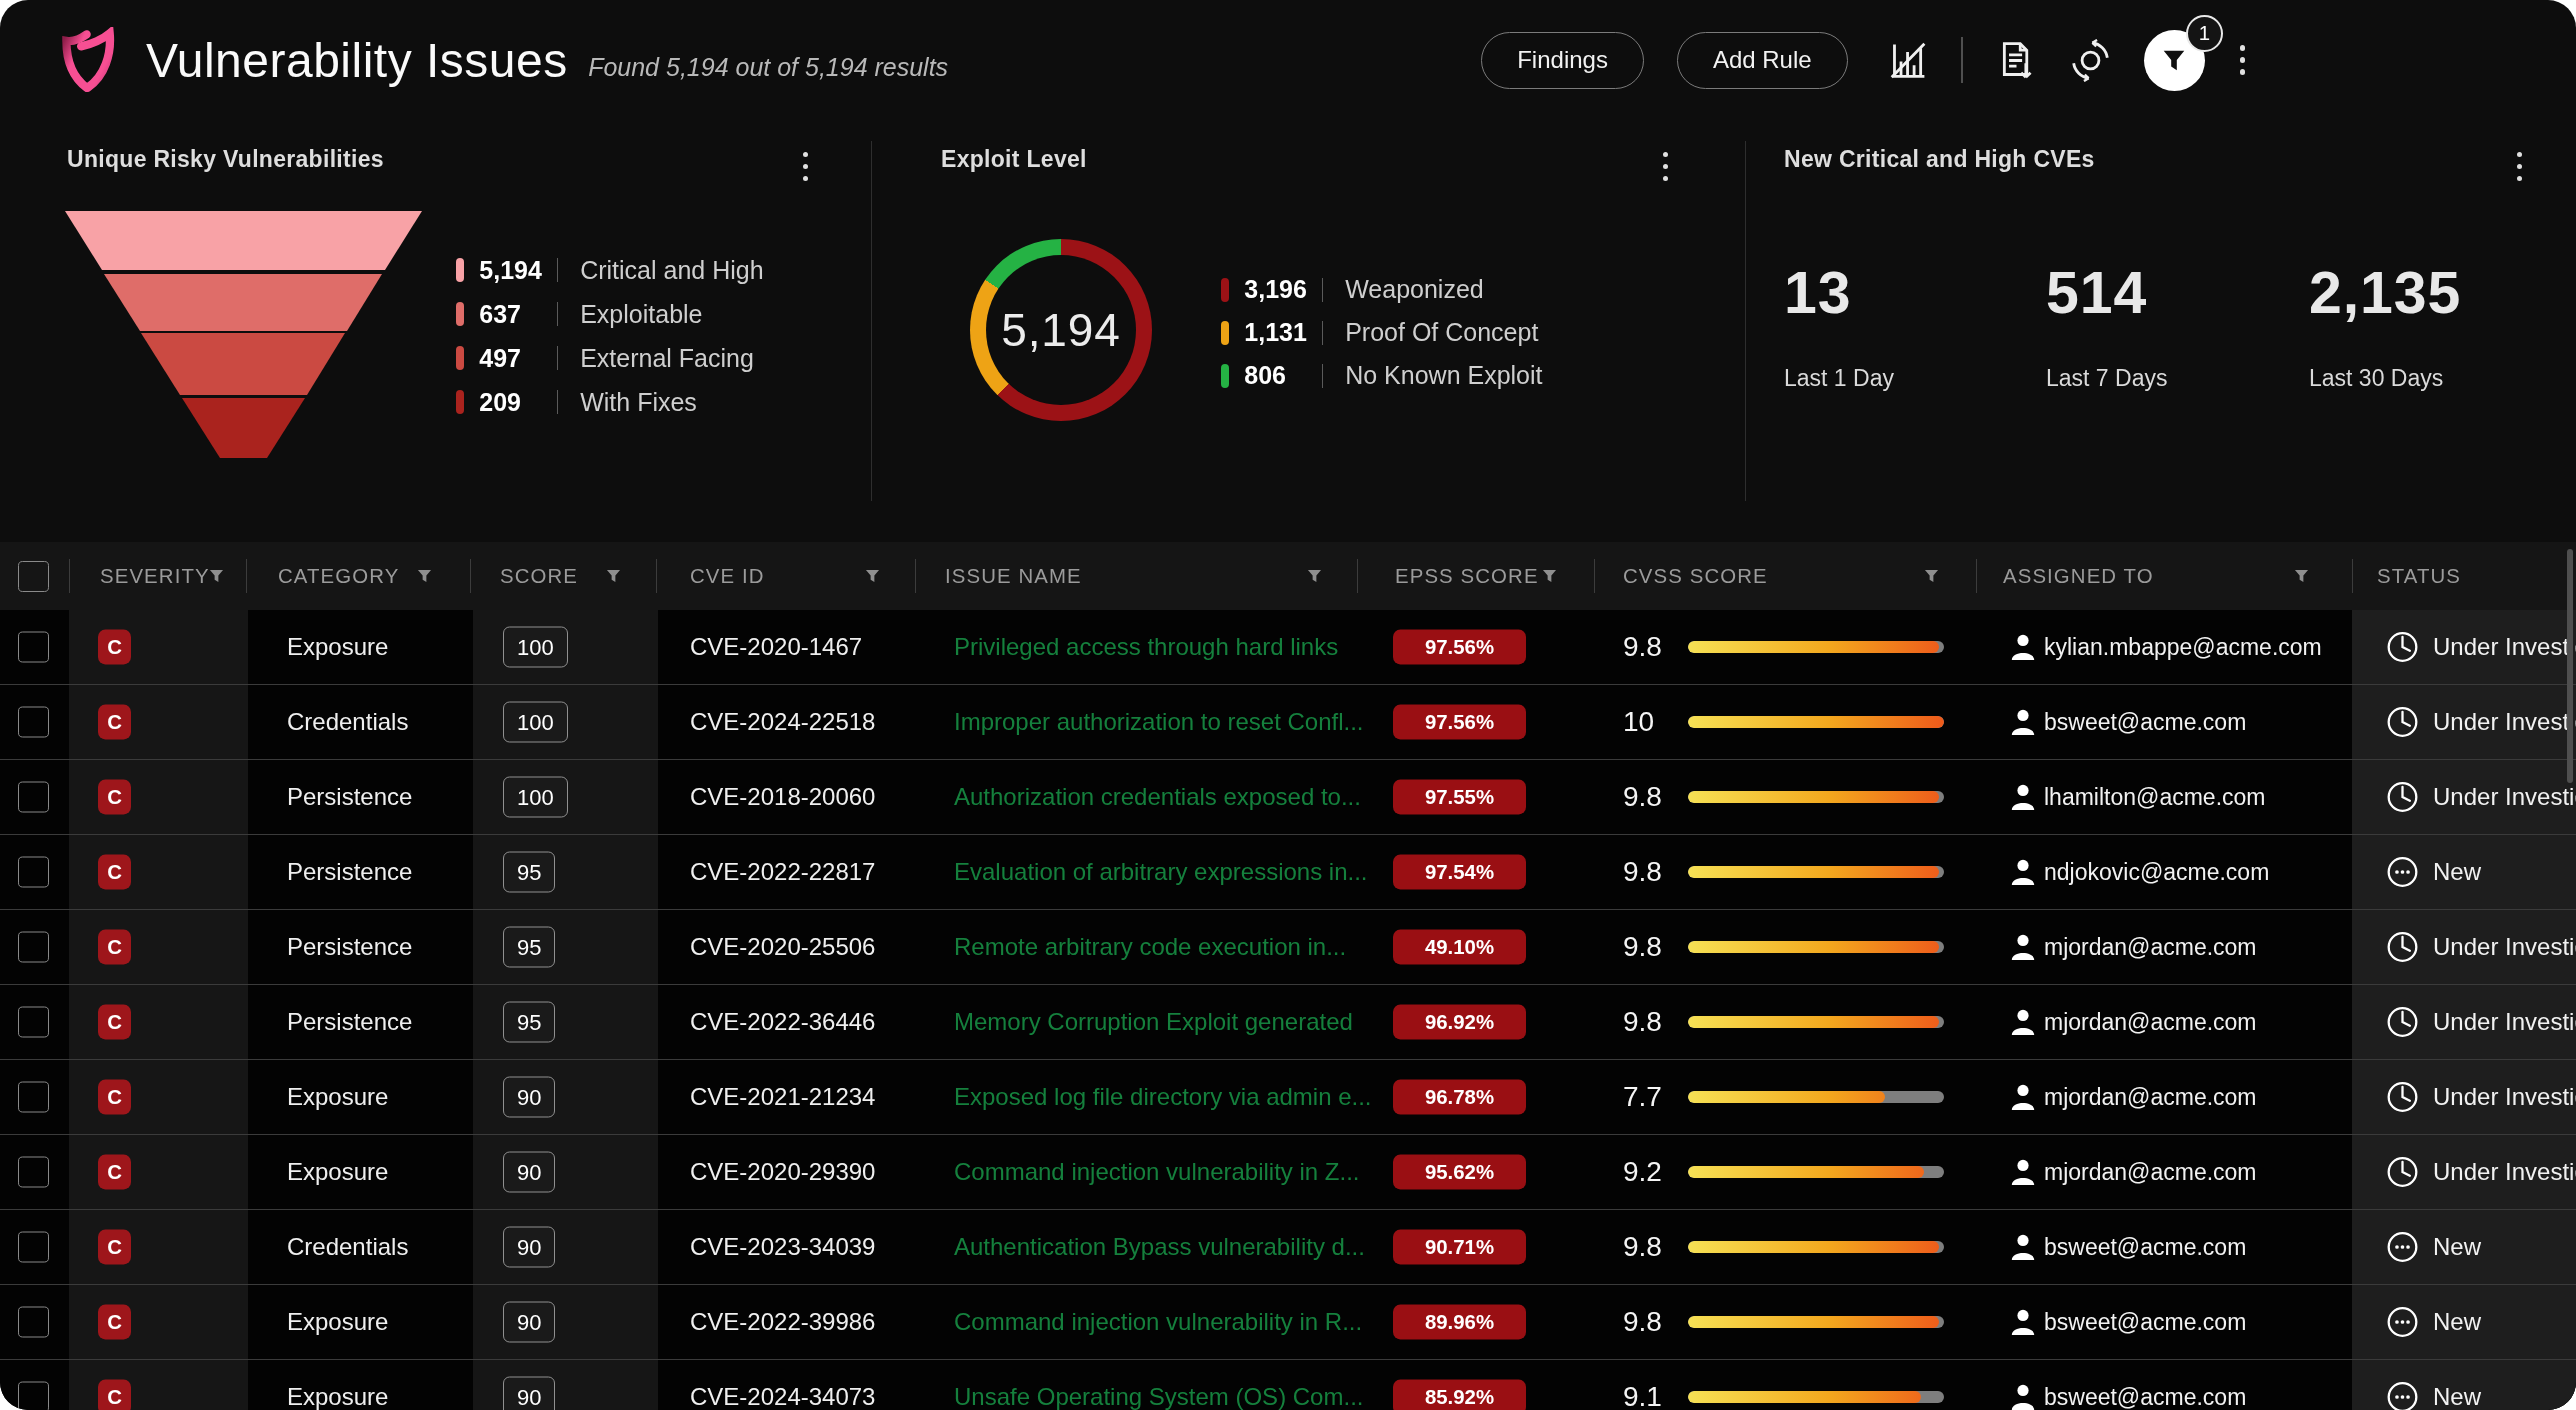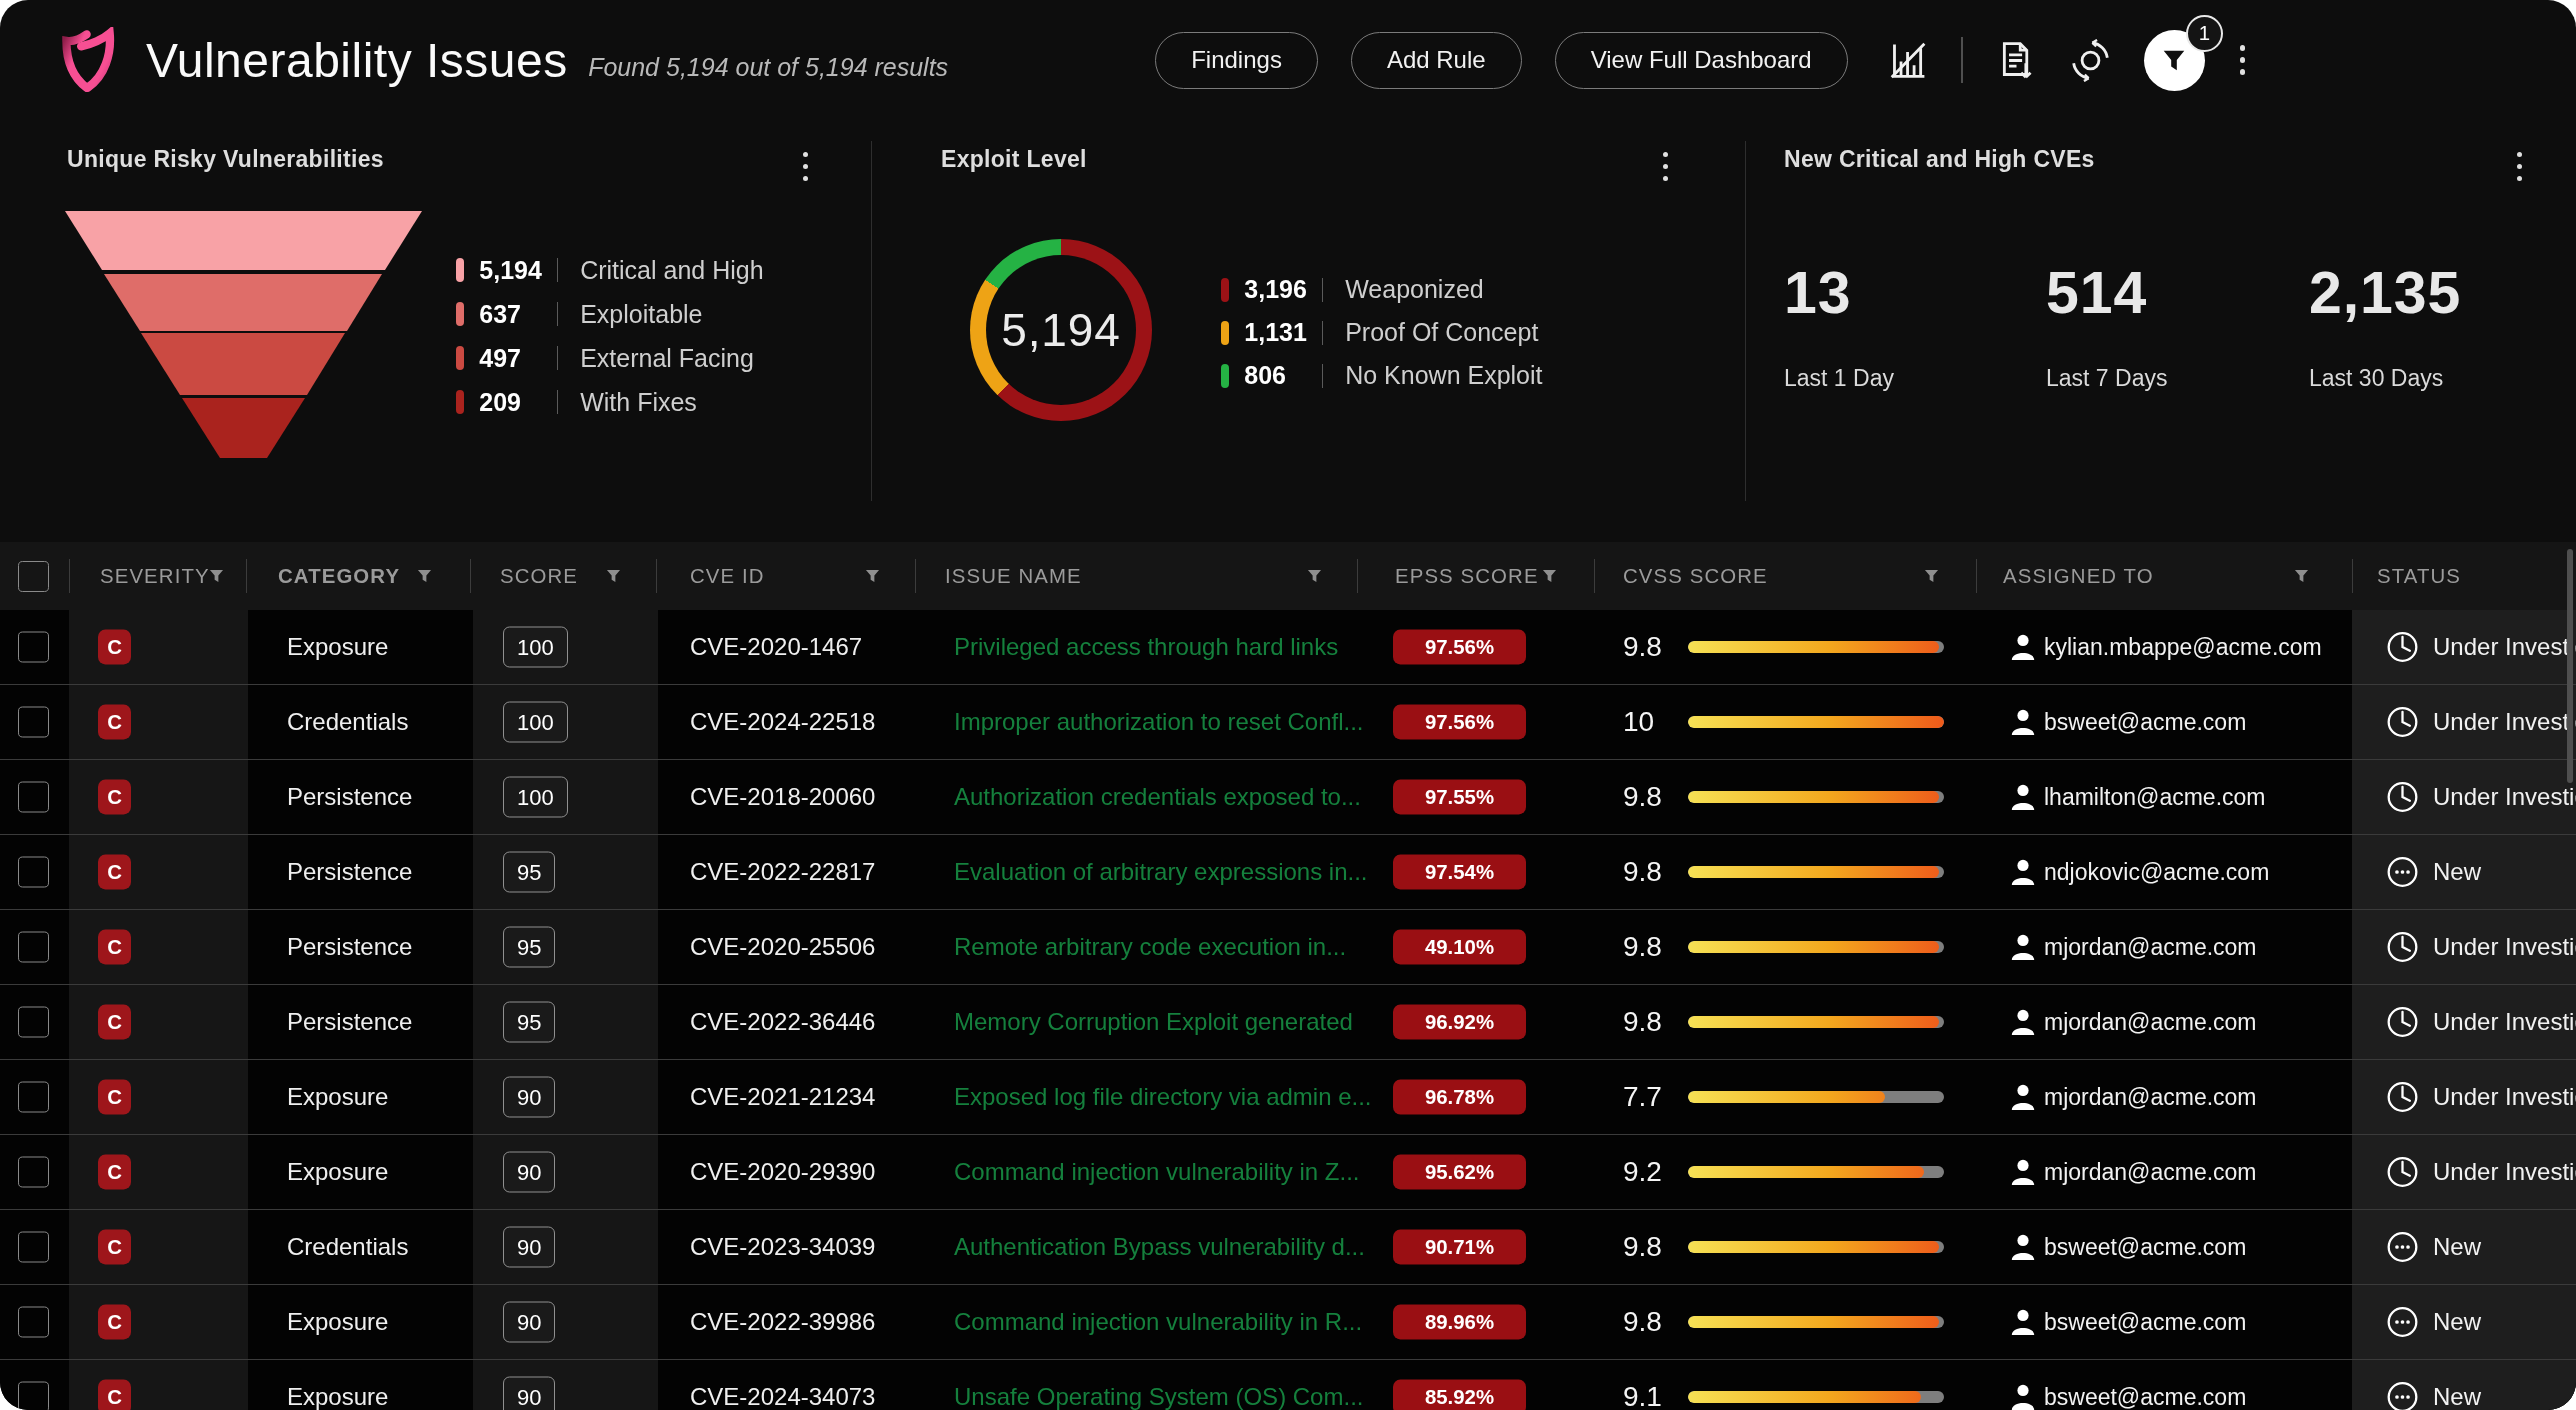--- a/index.html
+++ b/index.html
@@ -111,21 +111,20 @@
         </linearGradient>
       </defs>
       <path d="M30 8 C23 13 14 16 8 15 C8 36 14 54 30 66" fill="none" stroke="url(#lgL)" stroke-width="9" stroke-linecap="round"></path>
       <path d="M24 21 C35 19 48 13 55 7 C57 29 50 53 31 66" fill="none" stroke="url(#lgR)" stroke-width="9" stroke-linecap="round"></path>
     </svg>
     <div class="page-title">Vulnerability Issues</div>
     <div class="page-subtitle">Found 5,194 out of 5,194 results</div>
     <div class="hspacer"></div>
     <button class="pill-btn">Findings</button>
     <button class="pill-btn">Add Rule</button>
-    <button class="pill-btn">View Full Dashboard</button>
     <div class="icon-group">
       <svg class="hdr-icon" width="43" height="43" viewBox="0 0 46 46" fill="none" stroke="#f0f0f0" stroke-width="3">
         <path d="M8 6 V40 H40"></path>
         <path d="M15 40 V24 M22 40 V14 M29 40 V28 M36 40 V10"></path>
         <path d="M5 41 L40 5"></path>
       </svg>
       <div class="header-divider"></div>
       <svg class="hdr-icon" width="43" height="43" viewBox="0 0 46 46" fill="none" stroke="#f0f0f0" stroke-width="3">
         <path d="M10 5 H27 L34 12 V38 H10 Z"></path>
         <path d="M27 5 V12 H34"></path>
@@ -256,21 +255,21 @@
       <div class="th-divider" style="left: 656px;"></div>
       <div class="th-divider" style="left: 915px;"></div>
       <div class="th-divider" style="left: 1357px;"></div>
       <div class="th-divider" style="left: 1594px;"></div>
       <div class="th-divider" style="left: 1976px;"></div>
       <div class="th-divider" style="left: 2352px;"></div>
       <div class="th" style="left: 100px; text-align: center;">SEVERITY</div>
       <svg width="15" height="14" viewBox="0 0 16 15" class="th-filter" style="left: 209px;">
         <path d="M1 1 H15 L10 7 V14 L6 11.5 V7 Z" fill="#8f8f8f"></path>
       </svg>
-      <div class="th" style="left: 278px; font-weight: bold;">CATEGORY</div>
+      <div class="th" style="left: 278px;">CATEGORY</div>
       <svg width="15" height="14" viewBox="0 0 16 15" class="th-filter" style="left: 417px;">
         <path d="M1 1 H15 L10 7 V14 L6 11.5 V7 Z" fill="#8f8f8f"></path>
       </svg>
       <div class="th" style="left: 500px;">SCORE</div>
       <svg width="15" height="14" viewBox="0 0 16 15" class="th-filter" style="left: 606px;">
         <path d="M1 1 H15 L10 7 V14 L6 11.5 V7 Z" fill="#8f8f8f"></path>
       </svg>
       <div class="th" style="left: 690px;">CVE ID</div>
       <svg width="15" height="14" viewBox="0 0 16 15" class="th-filter" style="left: 865px;">
         <path d="M1 1 H15 L10 7 V14 L6 11.5 V7 Z" fill="#8f8f8f"></path>

